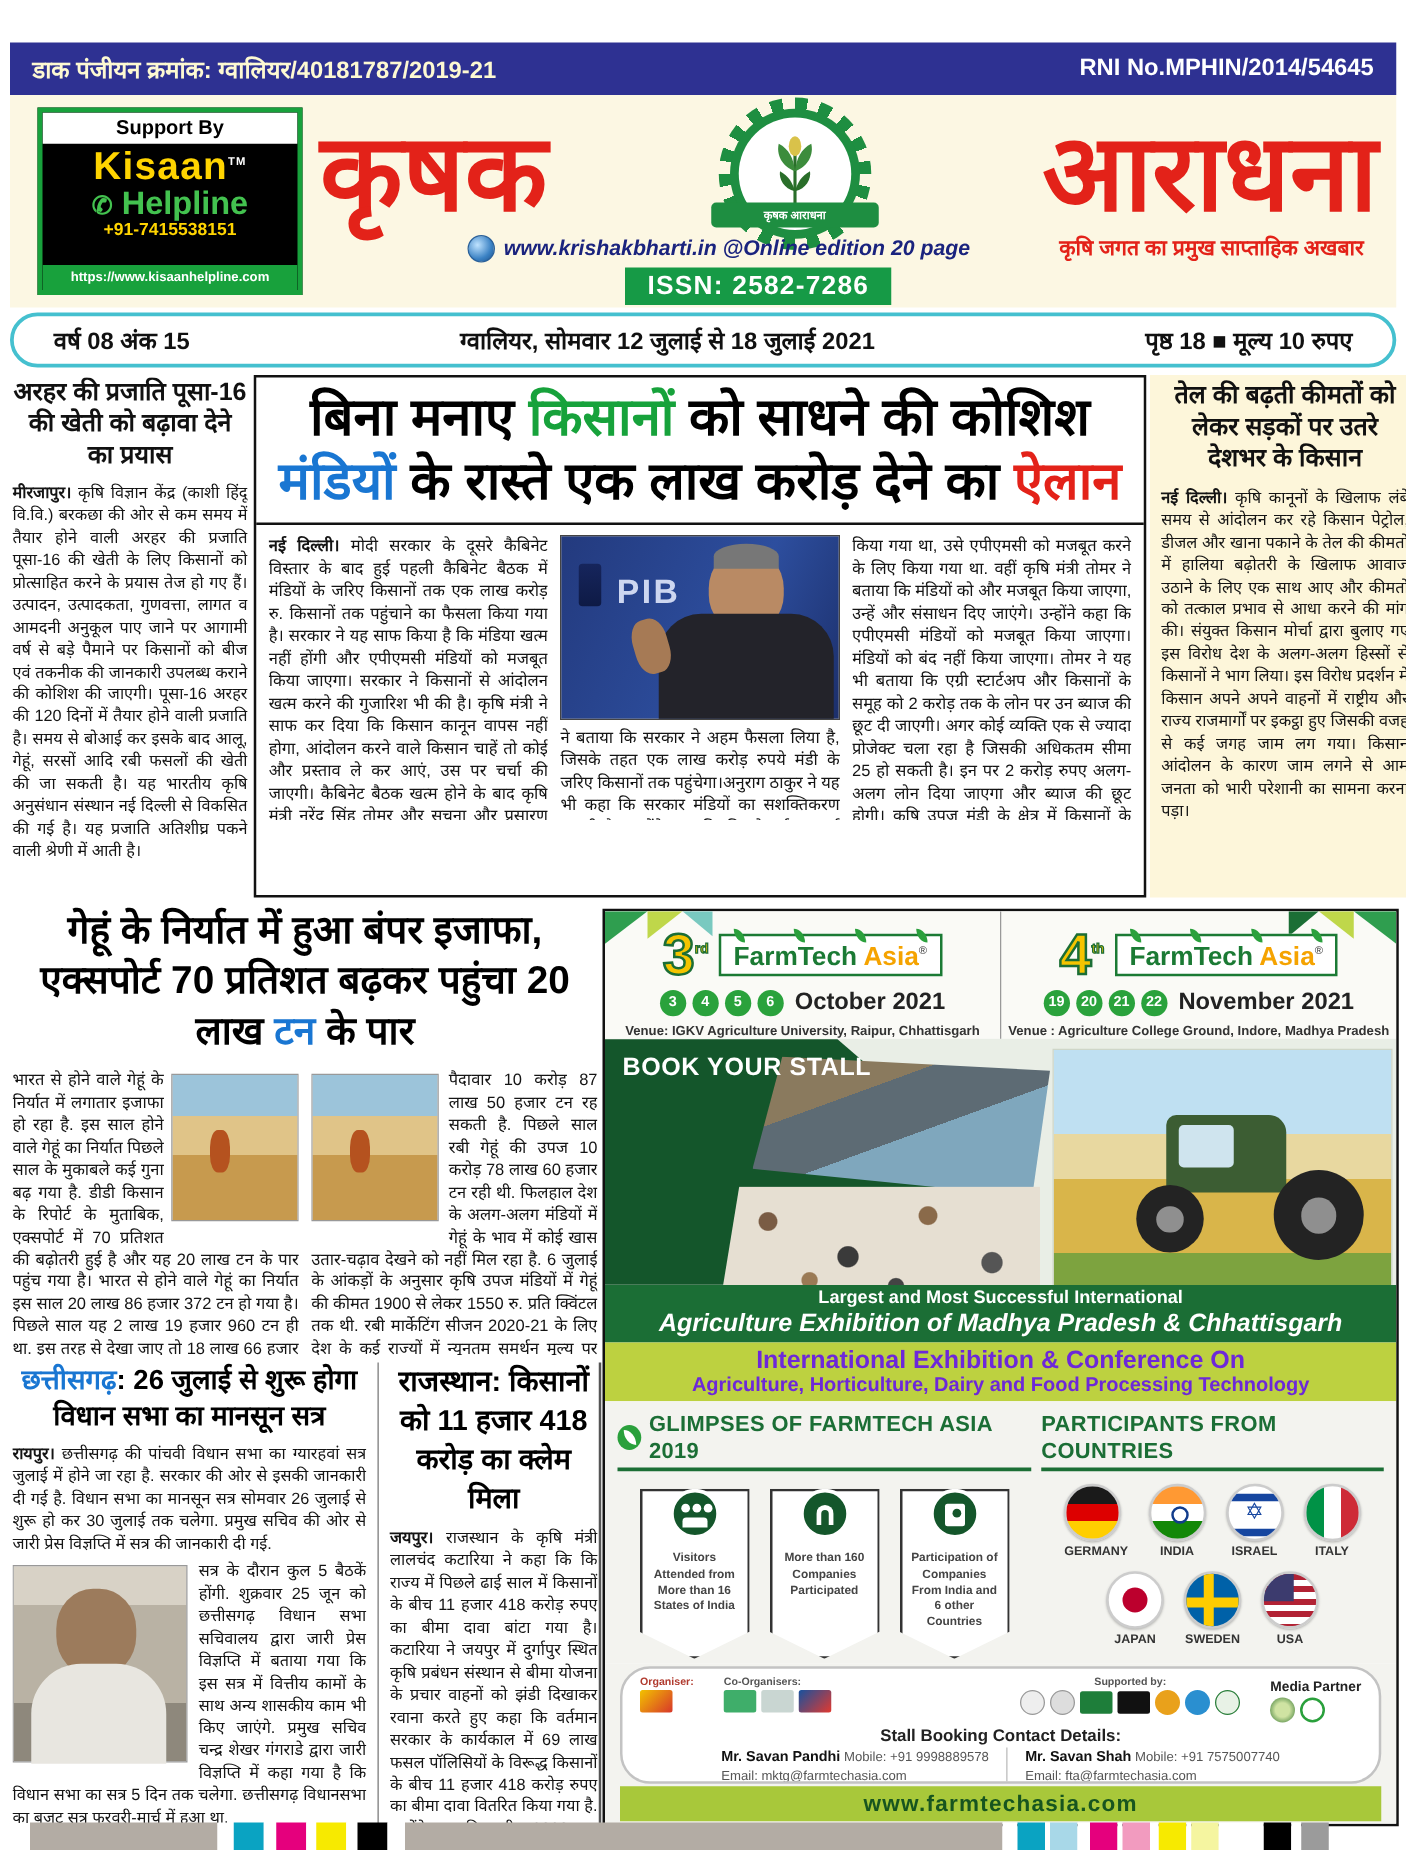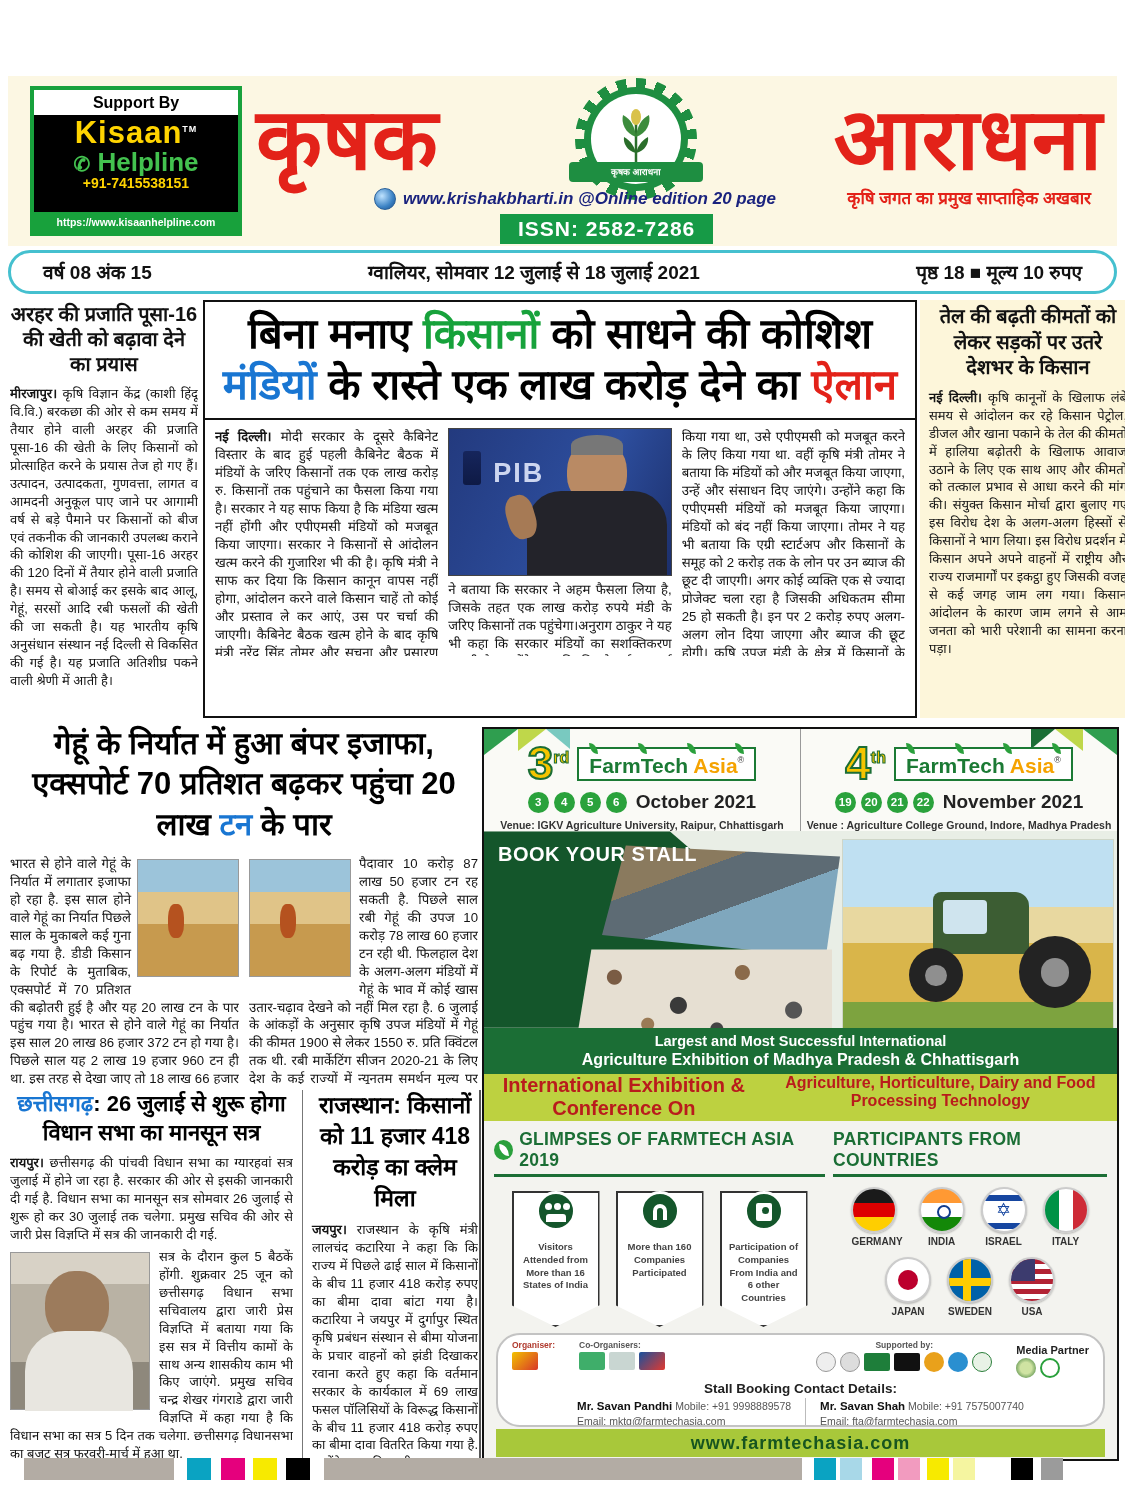--- a/index.html
+++ b/index.html
@@ -92,21 +92,21 @@
   .t1 { border-left:34px solid #2f9e4f; border-bottom:26px solid transparent; left:0; top:0; }
   .t2 { border-top:22px solid #bfd74a; border-right:28px solid transparent; left:34px; top:0; }
   .t3 { border-top:20px solid #79c9c0; border-left:24px solid transparent; left:62px; top:0; }
   .t4 { border-right:34px solid #2f9e4f; border-bottom:26px solid transparent; right:0; top:0; }
   .t5 { border-top:22px solid #bfd74a; border-left:28px solid transparent; right:34px; top:0; }
   .t6 { border-top:20px solid #1b6e35; border-right:24px solid transparent; right:62px; top:0; }
   .event { flex:1; display:flex; flex-direction:column; align-items:center; justify-content:flex-start; padding-top:14px; position:relative; z-index:2; }
   .event + .event { border-left:1.5px solid #999; }
   .ev-top { display:flex; align-items:center; gap:8px; }
   .ev-num { font-size:46px; font-weight:bold; color:#f5c400; -webkit-text-stroke:2px #1b6e35; line-height:0.9; }
-  .ev-num sup { font-size:16px; -webkit-text-stroke:1px #1b6e35; }
+  .ev-num sup { font-size:11px; -webkit-text-stroke:1px #1b6e35; }
   .ev-logo { border:2px solid #1b7a34; background:#fff; padding:6px 10px 2px; position:relative; }
   .ev-logo .plants { position:absolute; top:-6px; left:10px; right:10px; display:flex; justify-content:space-between; }
   .ev-logo .plants i { width:9px; height:11px; background:#2aa03c; border-radius:0 100% 0 100%; }
   .ev-logo .lg { font-weight:bold; font-size:21px; line-height:1; }
   .lg .farm { color:#1b7a34; } .lg .tech { color:#1b7a34; } .lg .asia { color:#f5a300; }
   .ev-logo .reg { font-size:9px; color:#333; vertical-align:top; }
   .ev-dates { display:flex; align-items:center; gap:5px; margin-top:7px; }
   .dc { width:21px; height:21px; border-radius:50%; background:#2aa23c; color:#fff; font-weight:bold; font-size:11.5px; display:flex; align-items:center; justify-content:center; }
   .ev-month { font-weight:bold; font-size:19px; color:#222; margin-left:4px; }
   .ev-venue { font-size:10.5px; font-weight:bold; color:#333; margin-top:6px; }
@@ -130,23 +130,23 @@
      background:linear-gradient(180deg,#bfe0f2 0 34%,#e8d8a0 34% 52%,#d9b54a 52% 82%,#7da33f 82%); }
   .tr-cab { position:absolute; left:90px; top:52px; width:96px; height:62px; background:#3c5d33; border-radius:8px 14px 4px 4px; }
   .tr-glass { position:absolute; left:100px; top:60px; width:44px; height:34px; background:#cfe4ee; border-radius:4px; }
   .tr-wheel { position:absolute; border-radius:50%; background:#232323; }
   .tr-w1 { left:66px; top:108px; width:54px; height:54px; }
   .tr-w2 { left:176px; top:96px; width:72px; height:72px; }
   .tr-wheel::after { content:""; position:absolute; inset:30%; border-radius:50%; background:#8f8f8f; }
 
   .ad-banner { height:50px; background:#1b6e35; color:#fff; text-align:center; font-weight:bold;
      display:flex; flex-direction:column; justify-content:center; gap:2px; }
-  .ad-banner .b1 { font-size:14.5px; } .ad-banner .b2 { font-size:16px; }
-  .ad-conf { height:52px; background:#bdd140; color:#b91c1c; text-align:center; font-weight:bold;
-     display:flex; flex-direction:row; }
+  .ad-banner .b1 { font-size:14.5px; } .ad-banner .b2 { font-size:20px;font-style:italic; }
+  .ad-conf { height:52px; background:#bdd140; color:#6d28d9; text-align:center; font-weight:bold;
+     display:flex; flex-direction:column; justify-content:center; }
   .ad-conf .c1 { font-size:20px; } .ad-conf .c2 { font-size:16px; }
 
   .ad-mid { flex:1; background:#f3f3ef; display:flex; padding:8px 10px 4px; gap:8px; }
   .mid-left { width:54%; } .mid-right { flex:1; }
   .mid-head { display:flex; align-items:center; gap:6px; border-bottom:3px solid #1b6e35; padding-bottom:3px; width:fit-content; }
   .leaf-ic { width:20px; height:20px; border-radius:50%; background:#2aa03c; position:relative; }
   .leaf-ic::after { content:""; position:absolute; left:5px; top:4px; width:10px; height:12px; background:#fff; border-radius:0 100% 0 100%; }
   .mid-title { font-weight:bold; font-size:17.5px; color:#1b6e35; letter-spacing:0.3px; }
   .badges { display:flex; gap:16px; margin-top:14px; justify-content:center; }
   .ribbon { width:88px; padding:26px 6px 20px; background:#fff; border:2px solid #333; position:relative; text-align:center;
@@ -196,20 +196,24 @@
   .vline { position:absolute; left:479px; top:1090px; width:1.5px; height:372px; background:#555; }
 
   .colorbar { position:absolute; left:24px; top:1458px; height:22px; display:flex; }
   .colorbar .swatch { height:100%; }
 </style>
 </head>
 <body>
 
 <div class="page">
 
+  <div class="topbar">
+    <span class="tleft">डाक पंजीयन क्रमांक: ग्वालियर/40181787/2019-21</span>
+    <span class="tright">RNI No.MPHIN/2014/54645</span>
+  </div>
 
   <div class="masthead">
     <div class="support">
       <div class="sb">Support By</div>
       <div class="brand">
         <span class="kis"><span>Kisaan</span><sup>TM</sup></span><br>
         <span class="hel"><span class="ph-ic">✆</span> <span>Helpline</span></span>
         <div class="phone">+91-7415538151</div>
       </div>
       <div class="url">https://www.kisaanhelpline.com</div>

